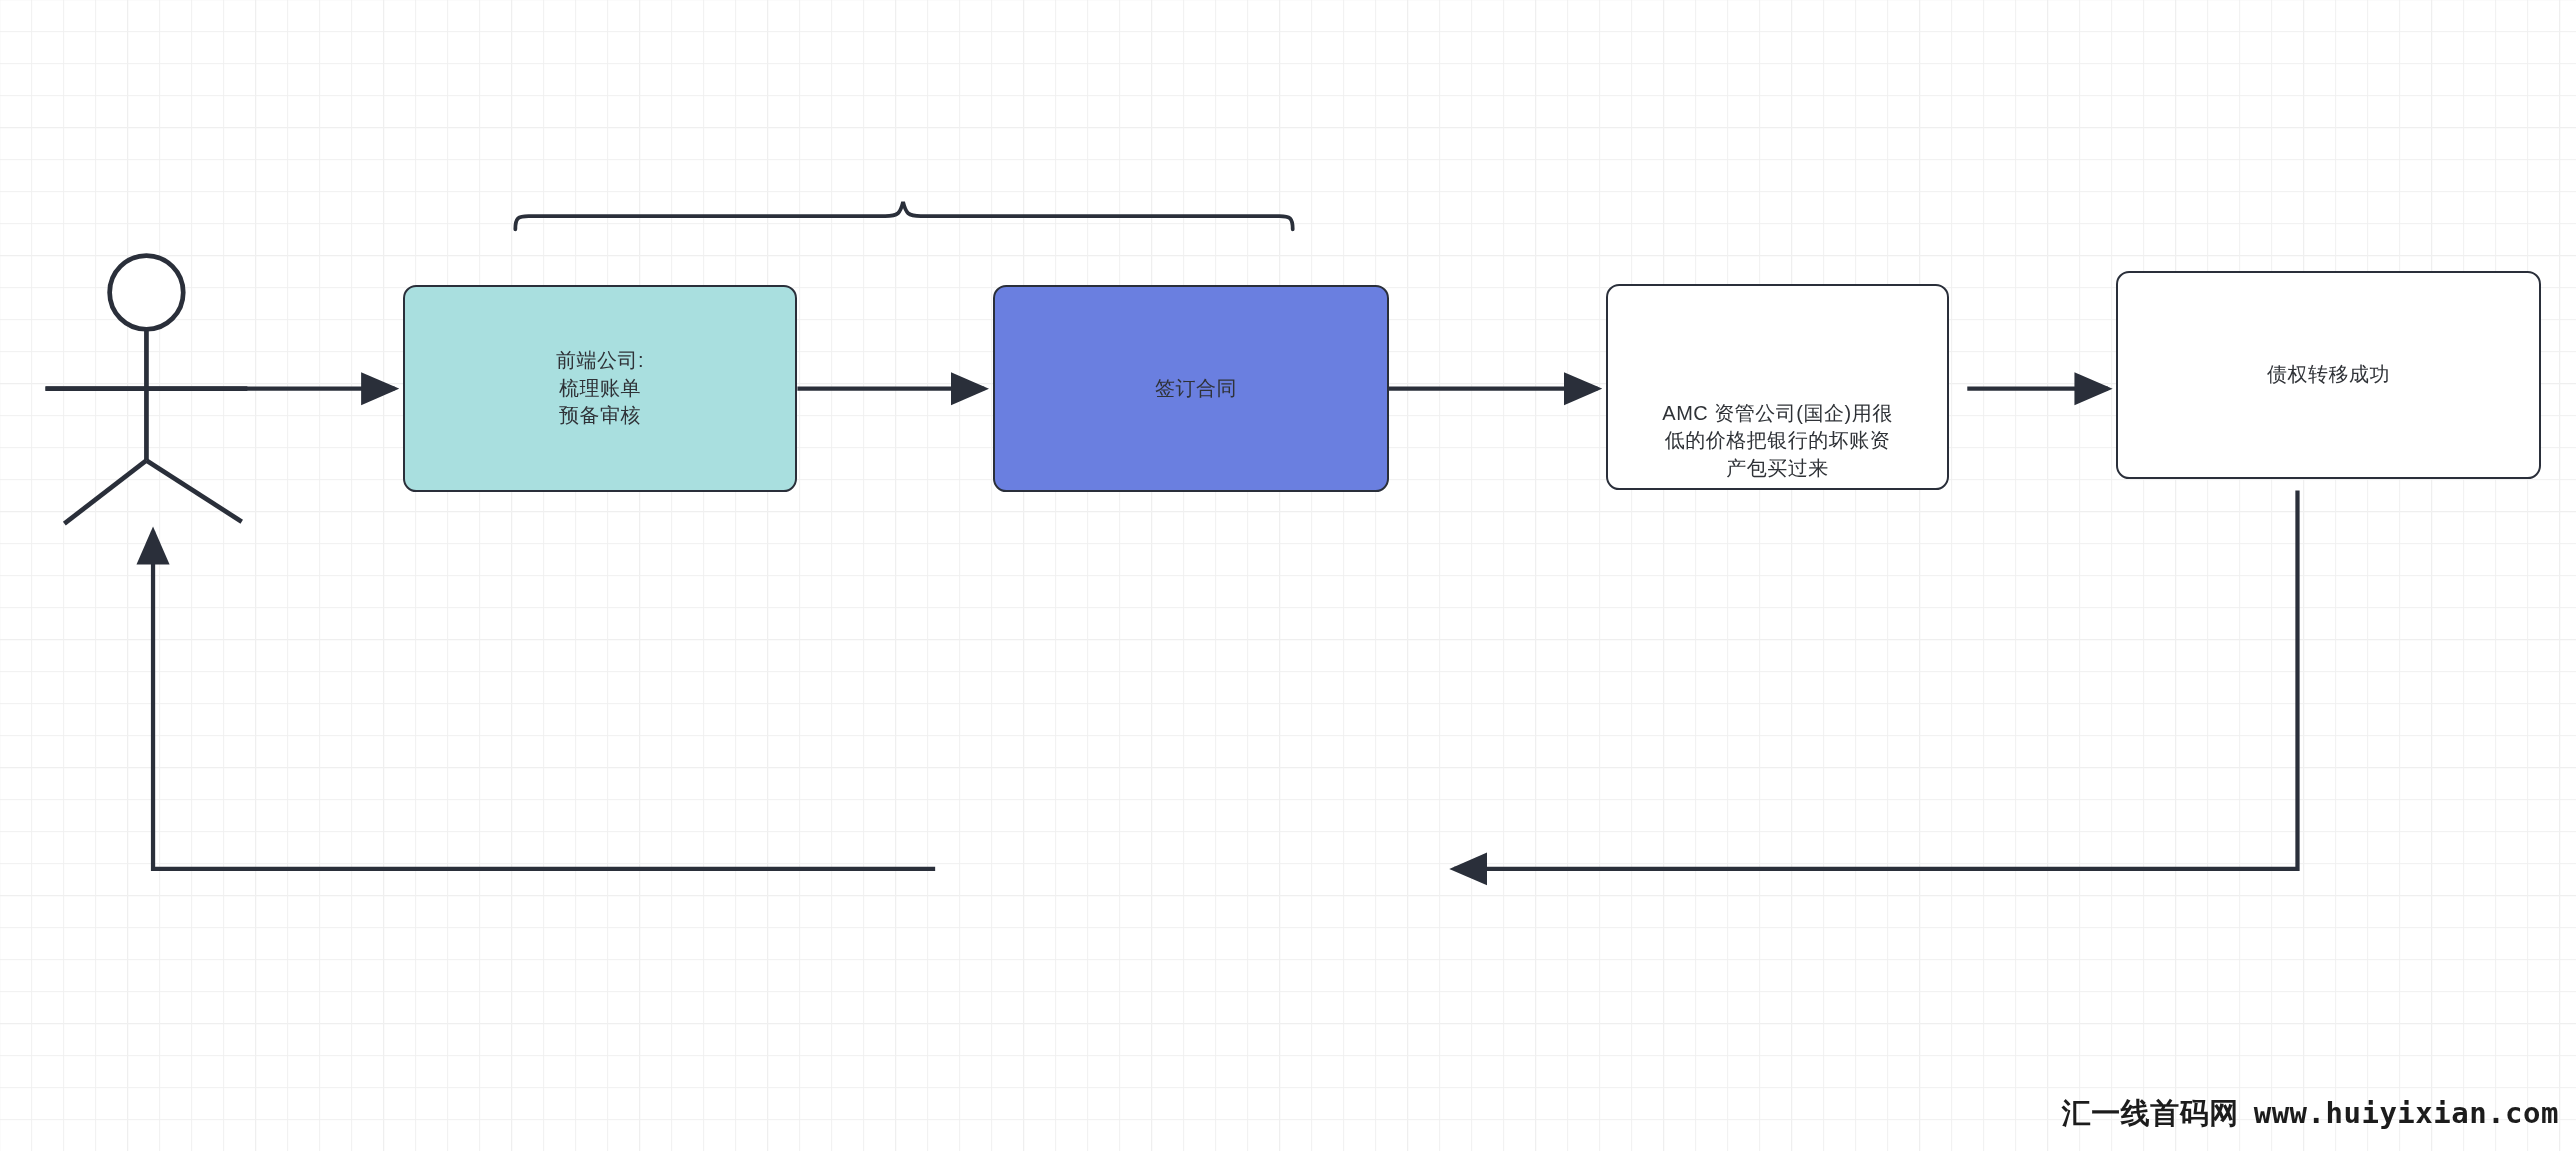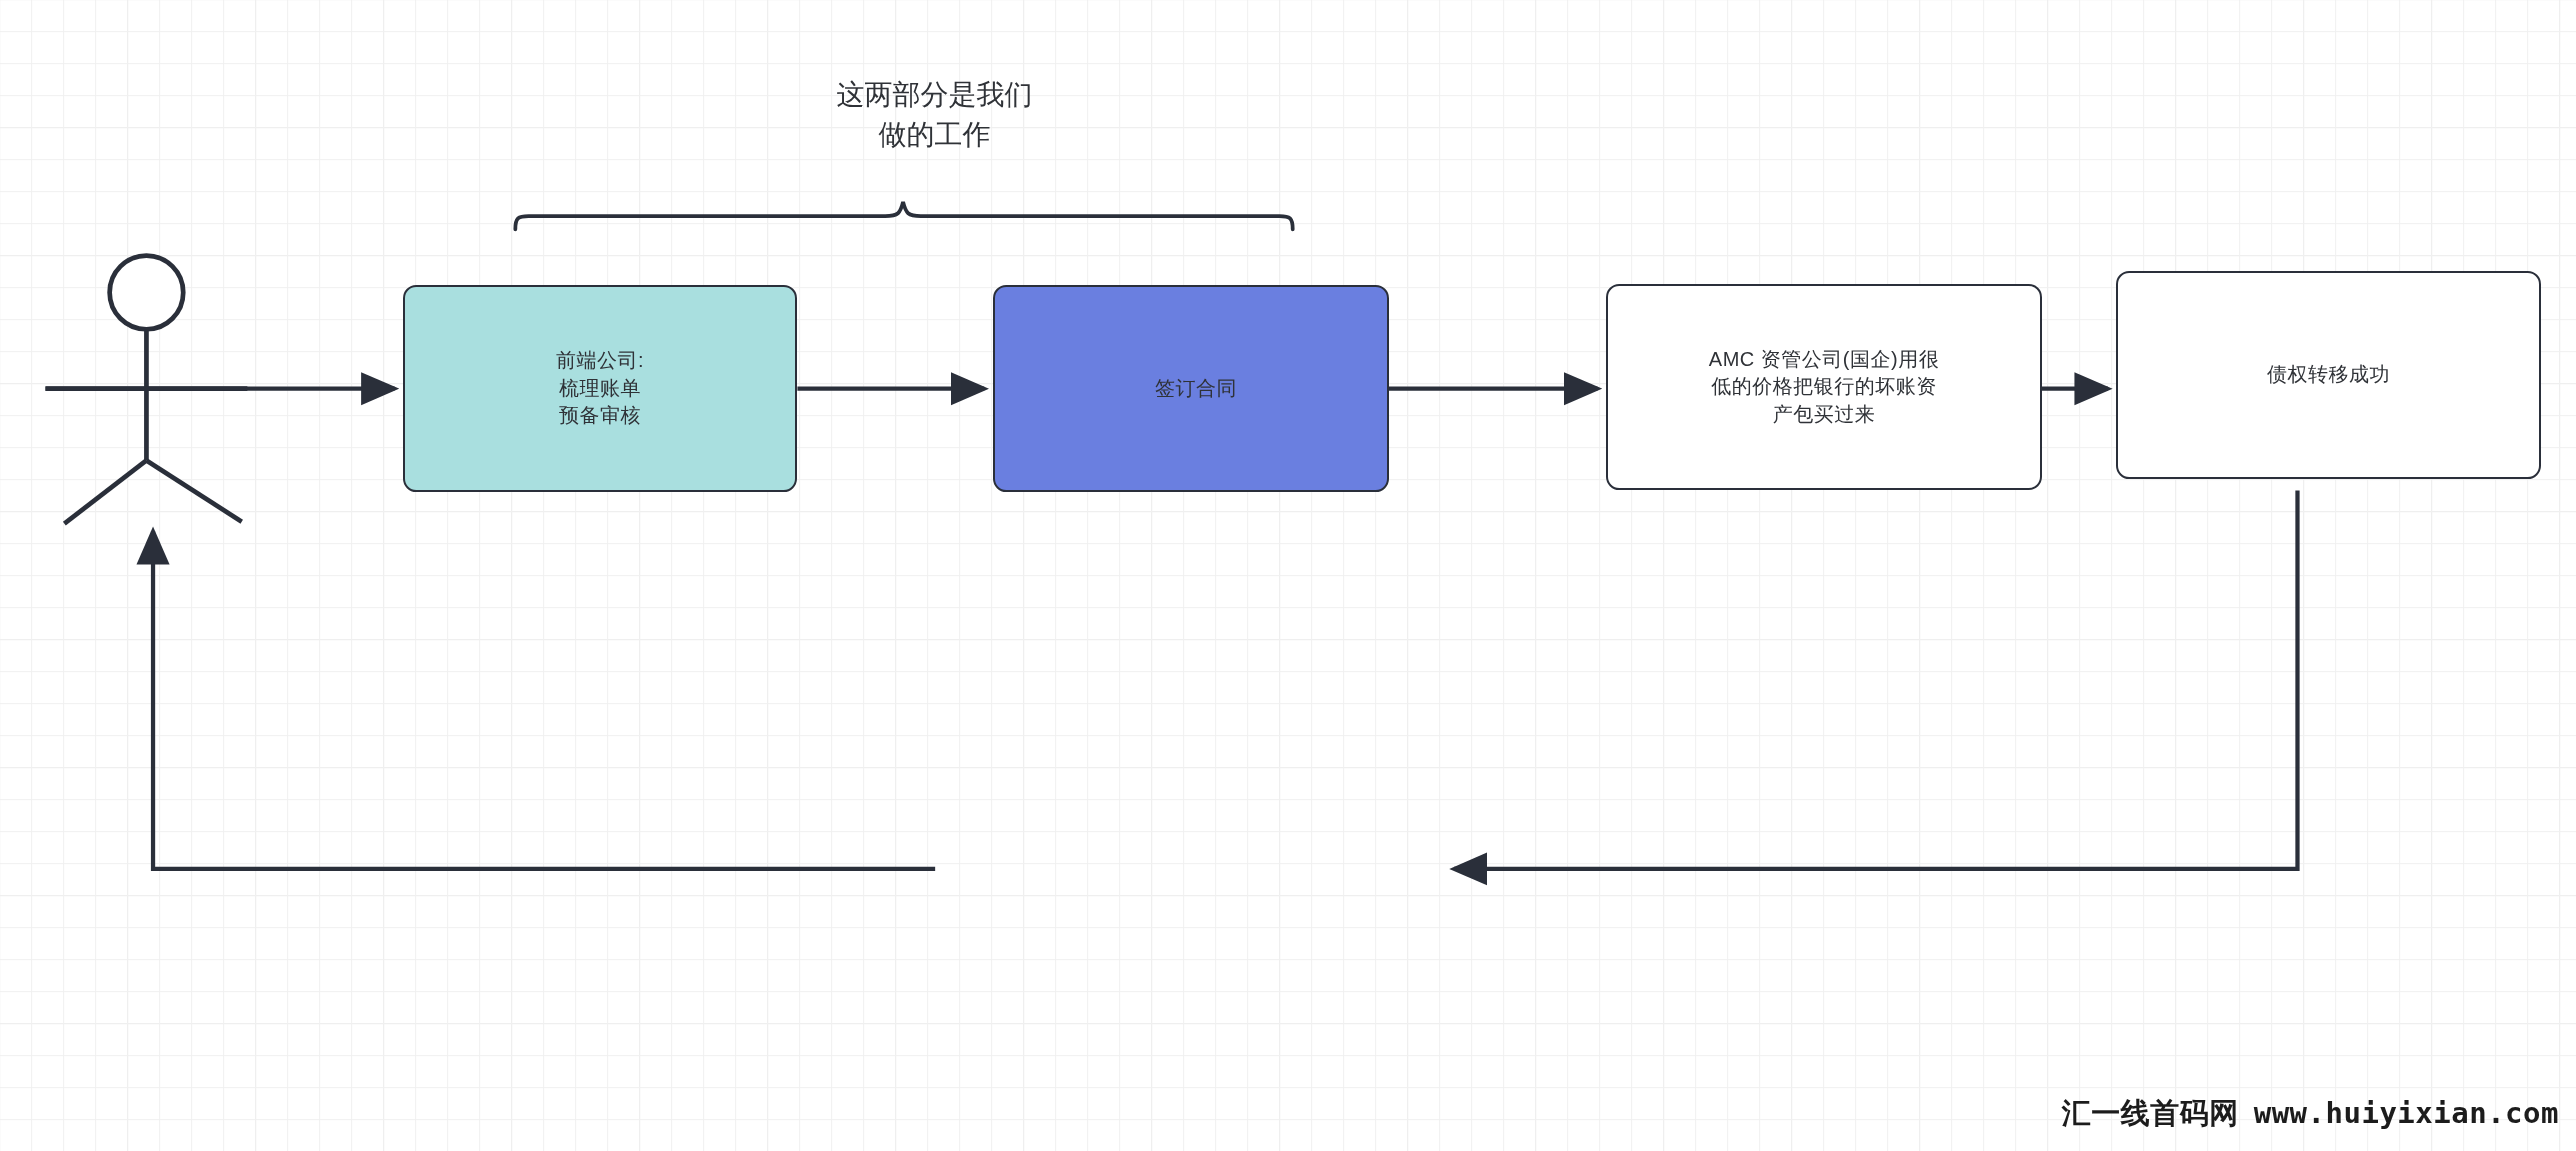--- a/index.html
+++ b/index.html
@@ -131,34 +131,32 @@
       <path d="M 546 243
                C 546 231, 549 229, 560 229
                L 938 229
                C 952 229, 954 226, 957 214
                C 960 226, 962 229, 976 229
                L 1356 229
                C 1367 229, 1370 231, 1370 243" fill="none" stroke="#2a2f3a" stroke-width="4" stroke-linecap="round"></path>
     </g>
   </svg>
 
-  <div id="annotation">这两部分是我们
-做的工作</div>
 
   <div class="node" style="left:403px; top:285px; width:394px; height:207px; background:#a9dfdf;">
     <span class="node-text">前端公司:
 梳理账单
 预备审核</span>
   </div>
 
   <div class="node" style="left:993px; top:285px; width:396px; height:207px; background:#6a7fe0;padding-left:27px;">
     <span class="node-text">签订合同</span>
   </div>
 
-  <div class="node" style="left:1606px; top:284px; width:436px; height:206px; background:#ffffff;">
+  <div class="node" style="left:1606px; top:284px; width:343px; height:206px; background:#ffffff;align-items:flex-end;">
     <span class="node-text">AMC 资管公司(国企)用很
 低的价格把银行的坏账资
 产包买过来</span>
   </div>
 
   <div class="node" style="left:2116px; top:271px; width:425px; height:208px; background:#ffffff;">
     <span class="node-text">债权转移成功</span>
   </div>
 
 

